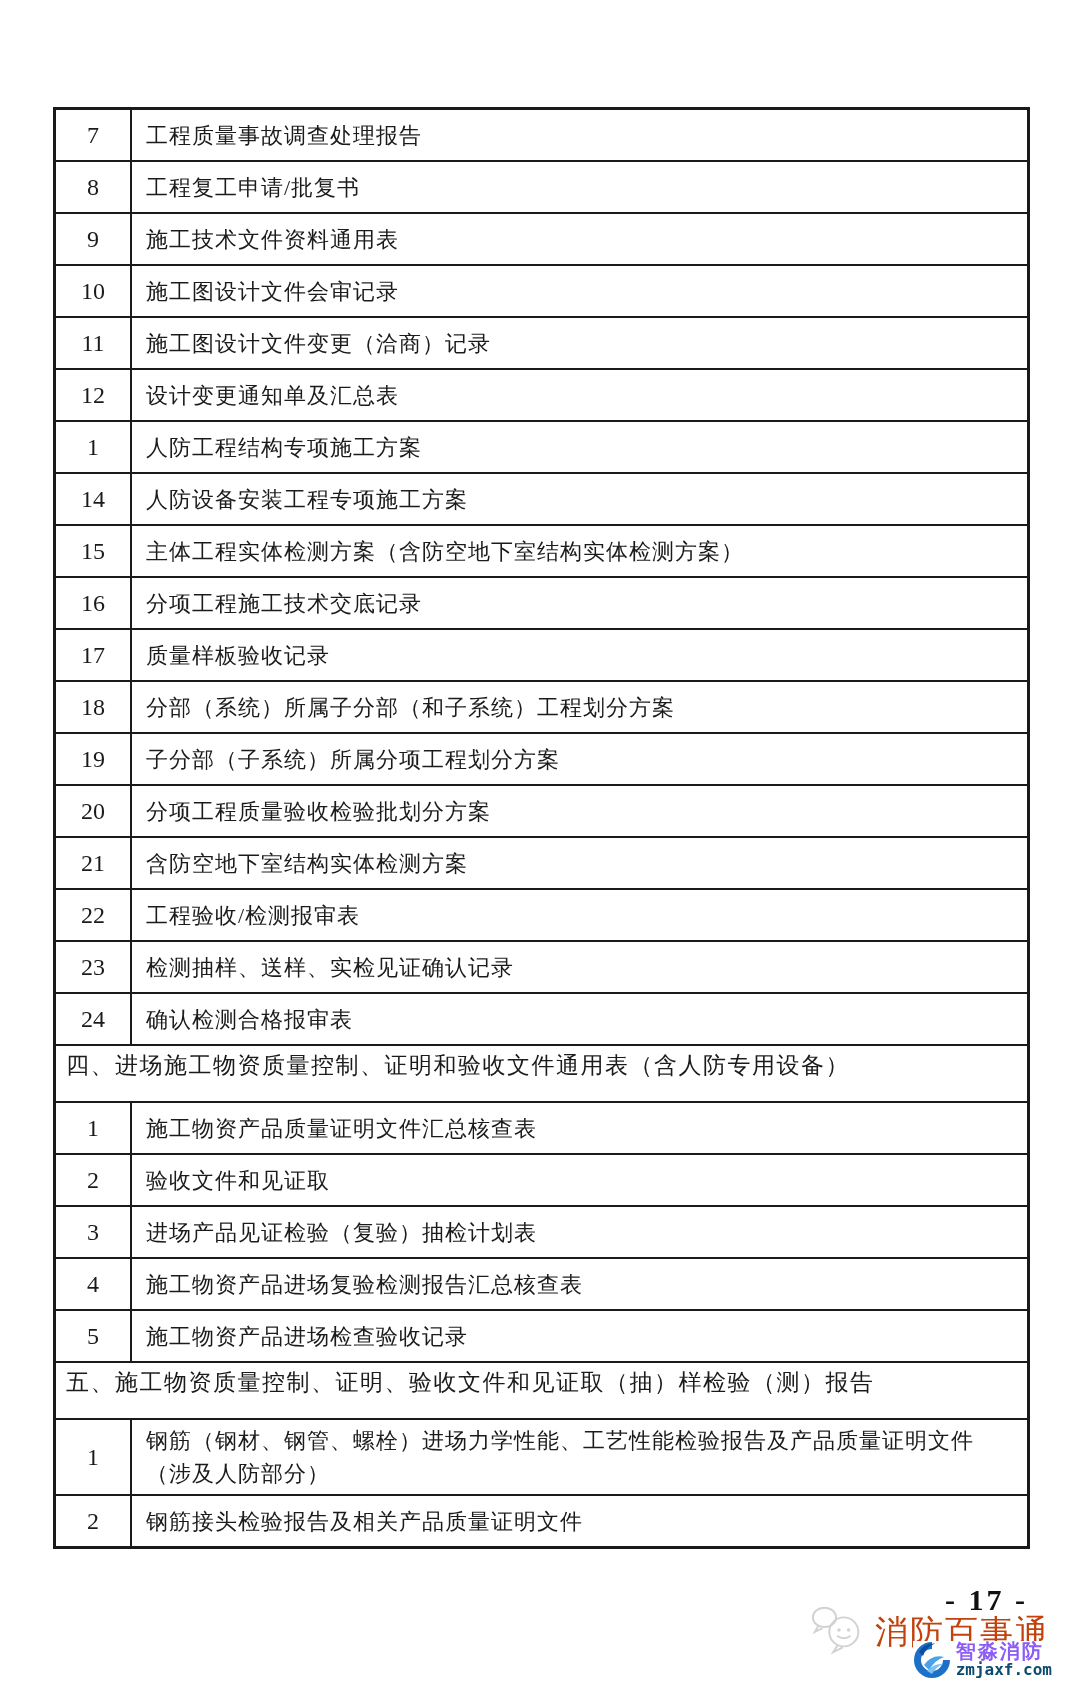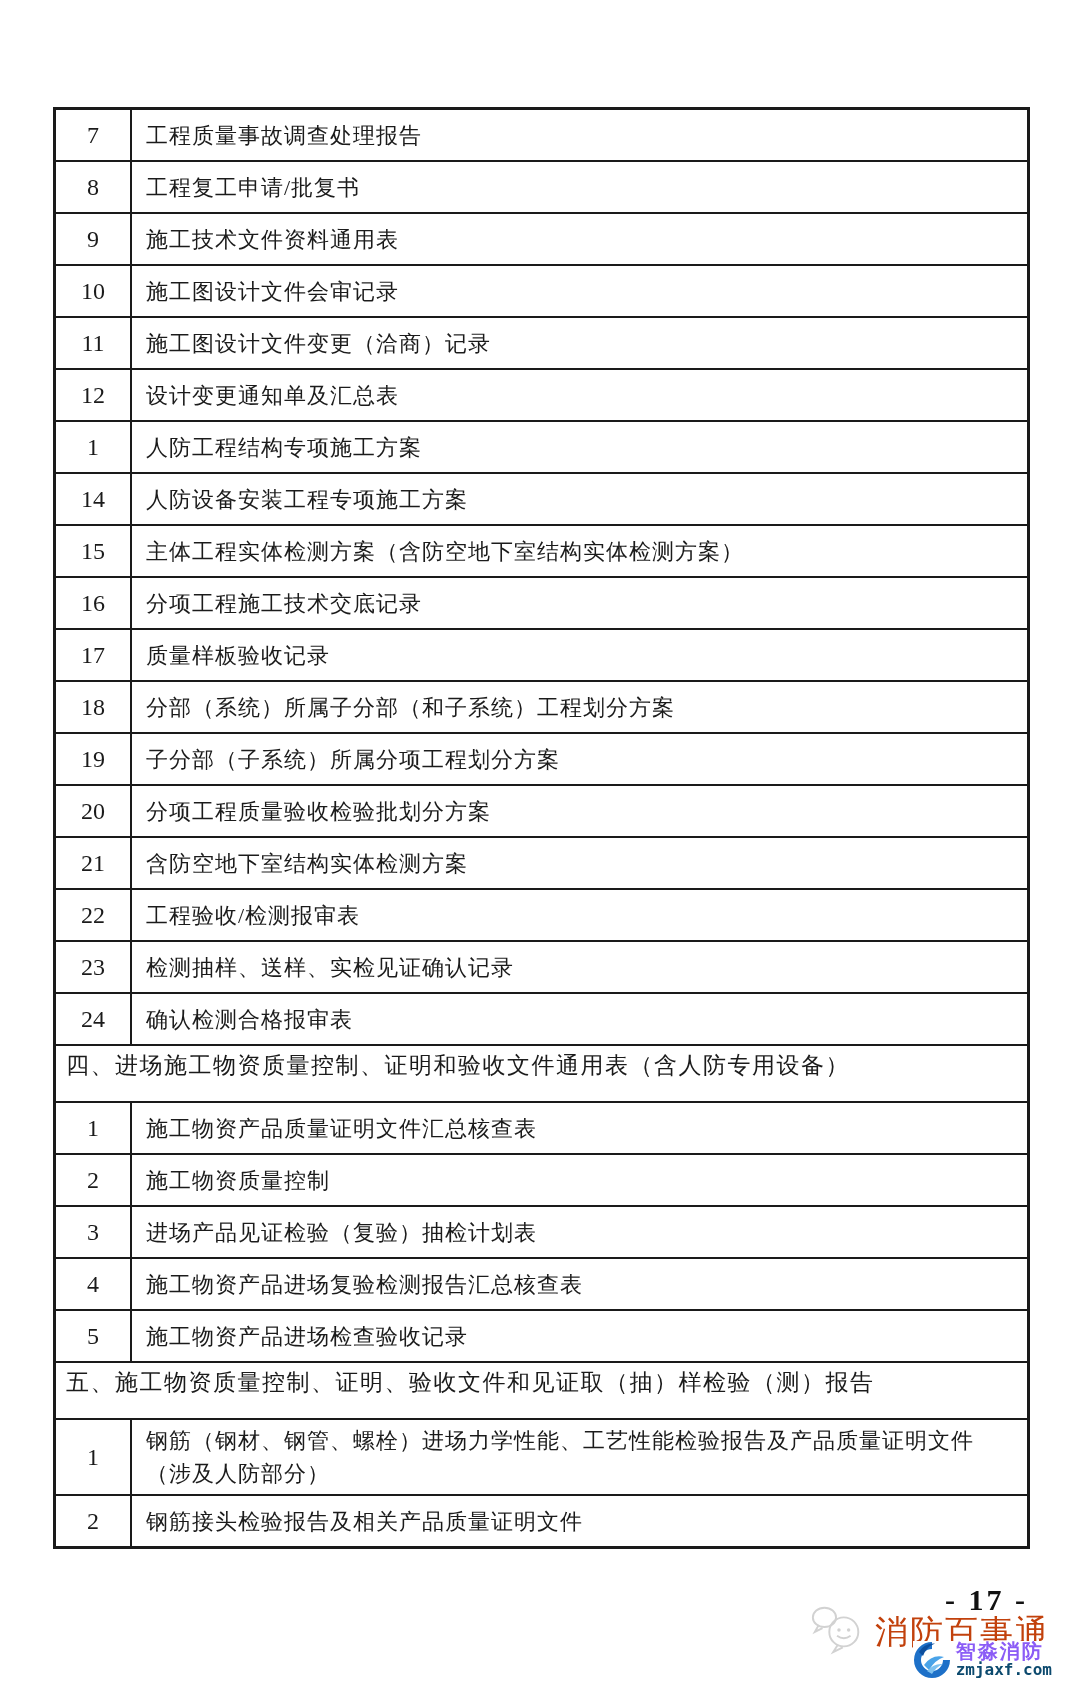--- a/index.html
+++ b/index.html
@@ -203,21 +203,21 @@
       </div>
       <div class="trow row-std">
         <div class="num-cell">1</div>
         <div class="text-cell">
           <span>施工物资产品质量证明文件汇总核查表</span>
         </div>
       </div>
       <div class="trow row-std">
         <div class="num-cell">2</div>
         <div class="text-cell">
-          <span>施工物资质量控制</span>
+          <span>验收文件和见证取</span>
         </div>
       </div>
       <div class="trow row-std">
         <div class="num-cell">3</div>
         <div class="text-cell">
           <span>进场产品见证检验（复验）抽检计划表</span>
         </div>
       </div>
       <div class="trow row-std">
         <div class="num-cell">4</div>

